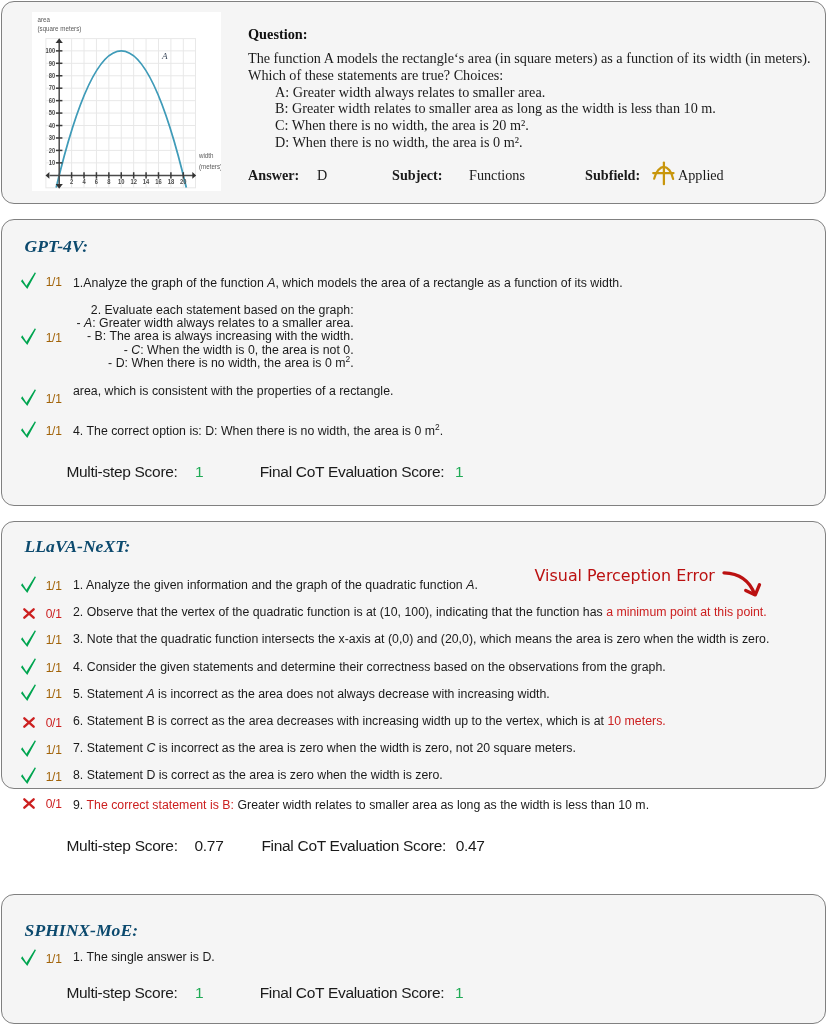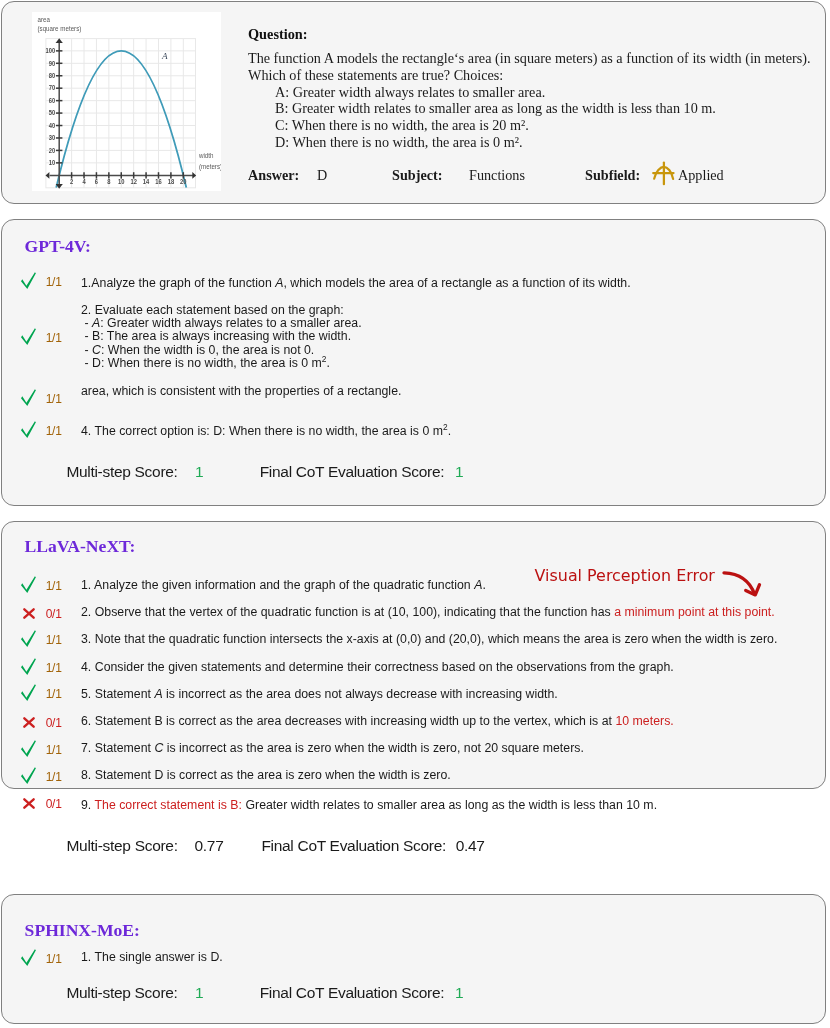--- a/index.html
+++ b/index.html
@@ -18,30 +18,30 @@
   .q-body{position:absolute;left:0px;top:50px;font-family:"Liberation Serif",serif;font-size:14.2px;
           color:#1a1a1a;line-height:16.75px;white-space:nowrap;}
   .q-choices{padding-left:27px;}
   .meta{position:absolute;top:168px;left:0;font-family:"Liberation Serif",serif;font-size:14.2px;
         color:#1a1a1a;line-height:1;white-space:nowrap;}
   .meta .lbl{position:absolute;font-weight:bold;text-align:right;}
   .meta .val{position:absolute;font-weight:normal;}
   .sficon{position:absolute;left:400px;top:-8px;}
   
   .model-title{position:absolute;left:24.6px;font-family:"Liberation Serif",serif;
-               font-weight:bold;font-size:17.6px;color:#6d28d9;line-height:1;}
+               font-weight:bold;font-size:17.6px;color:#0c4a6e;line-height:1;font-style:italic;}
   .step{position:absolute;left:0;width:830px;}
   .mark{position:absolute;width:18px;text-align:center;font-size:15px;line-height:1;}
   .mark.ok{color:#00a550;}
   .mark.bad{color:#cc2020;}
   .score{position:absolute;left:42.2px;width:23px;text-align:center;font-size:12px;line-height:1;letter-spacing:-0.2px;}
   .score.ok{color:#a16207;}
   .score.bad{color:#cc2020;}
-  .steptext{position:absolute;left:81px;font-size:12.3px;color:#1a1a1a;
-            line-height:13.33px;white-space:nowrap;letter-spacing:0.02px;}
+  .steptext{position:absolute;left:73px;font-size:12.3px;color:#1a1a1a;
+            line-height:13.33px;white-space:nowrap;letter-spacing:0.02px;text-align:right;}
   .steptext .red{color:#cc2020;}
   .steptext i{font-style:italic;}
   .steptext sup{font-size:8.4px;vertical-align:super;line-height:0;}
   .scorerow{position:absolute;left:0;width:830px;font-size:15.5px;color:#1a1a1a;
             line-height:1;white-space:nowrap;letter-spacing:-0.3px;}
   .scorerow span{position:absolute;}
   .scorerow .gval{color:#1faa55;}
   .vpe{position:absolute;font-family:"DejaVu Sans",sans-serif;font-size:15.9px;color:#bb1111;
        line-height:1;white-space:nowrap;}
   .vpearrow{position:absolute;left:722px;}

